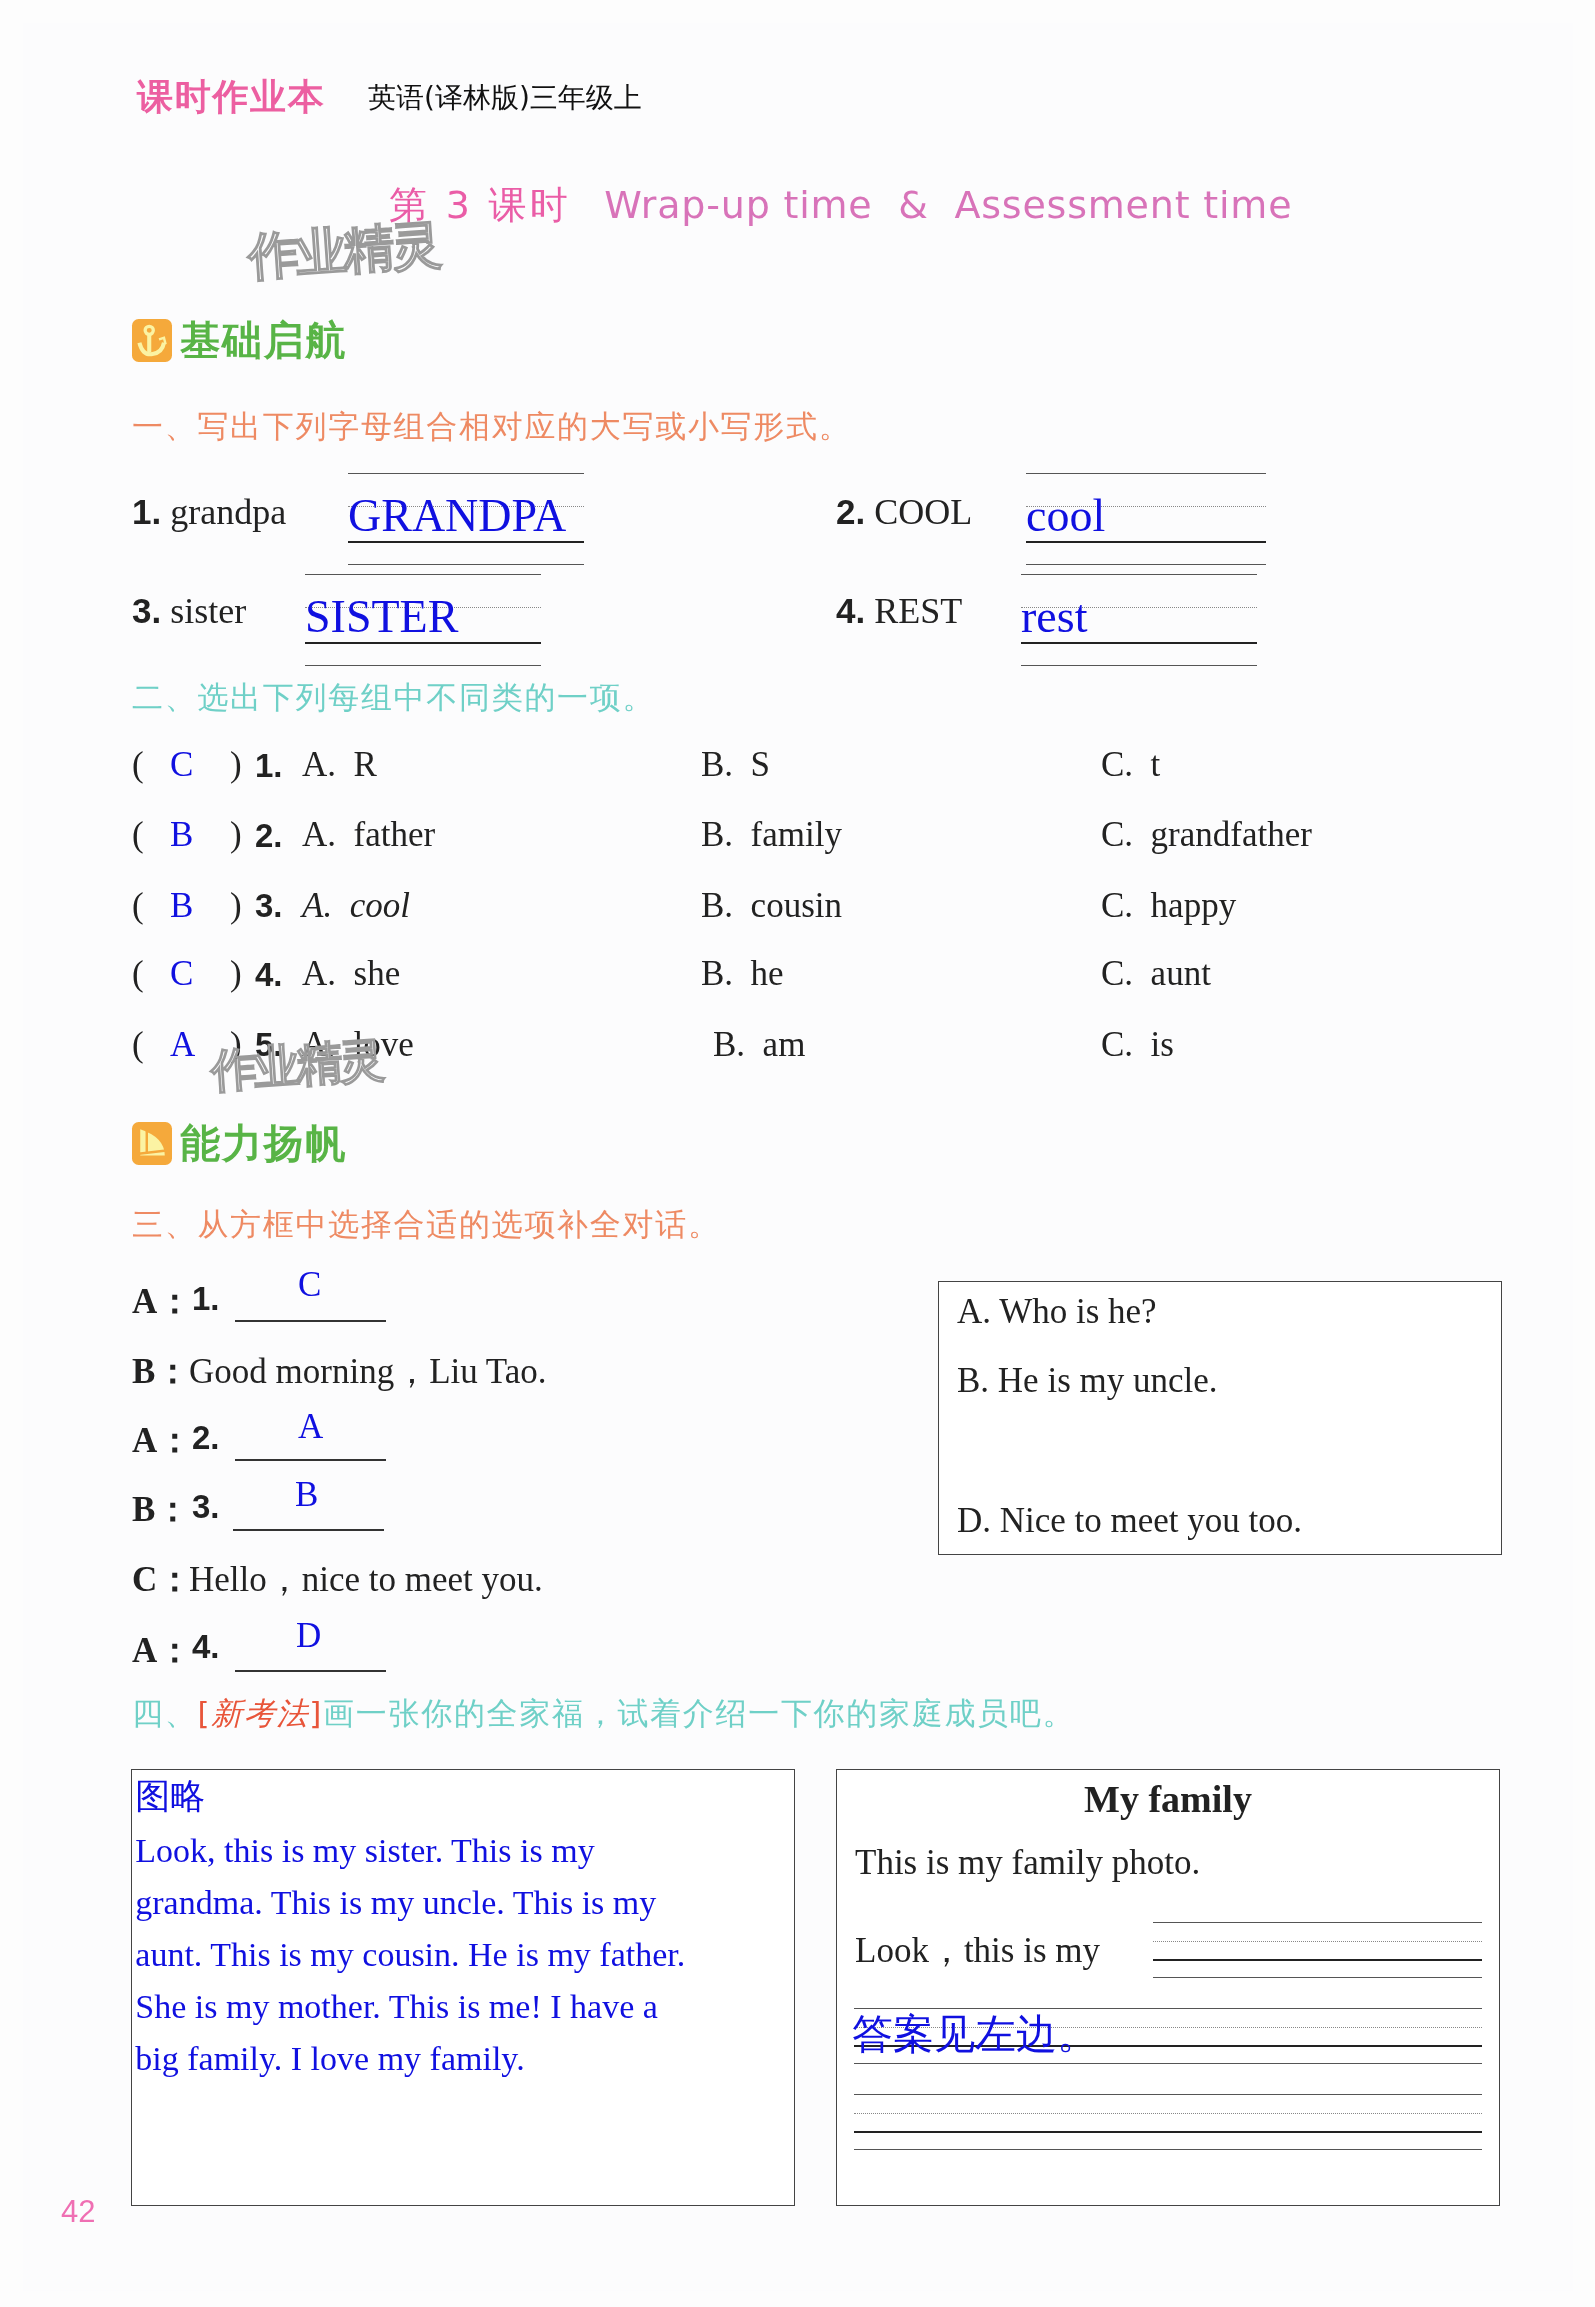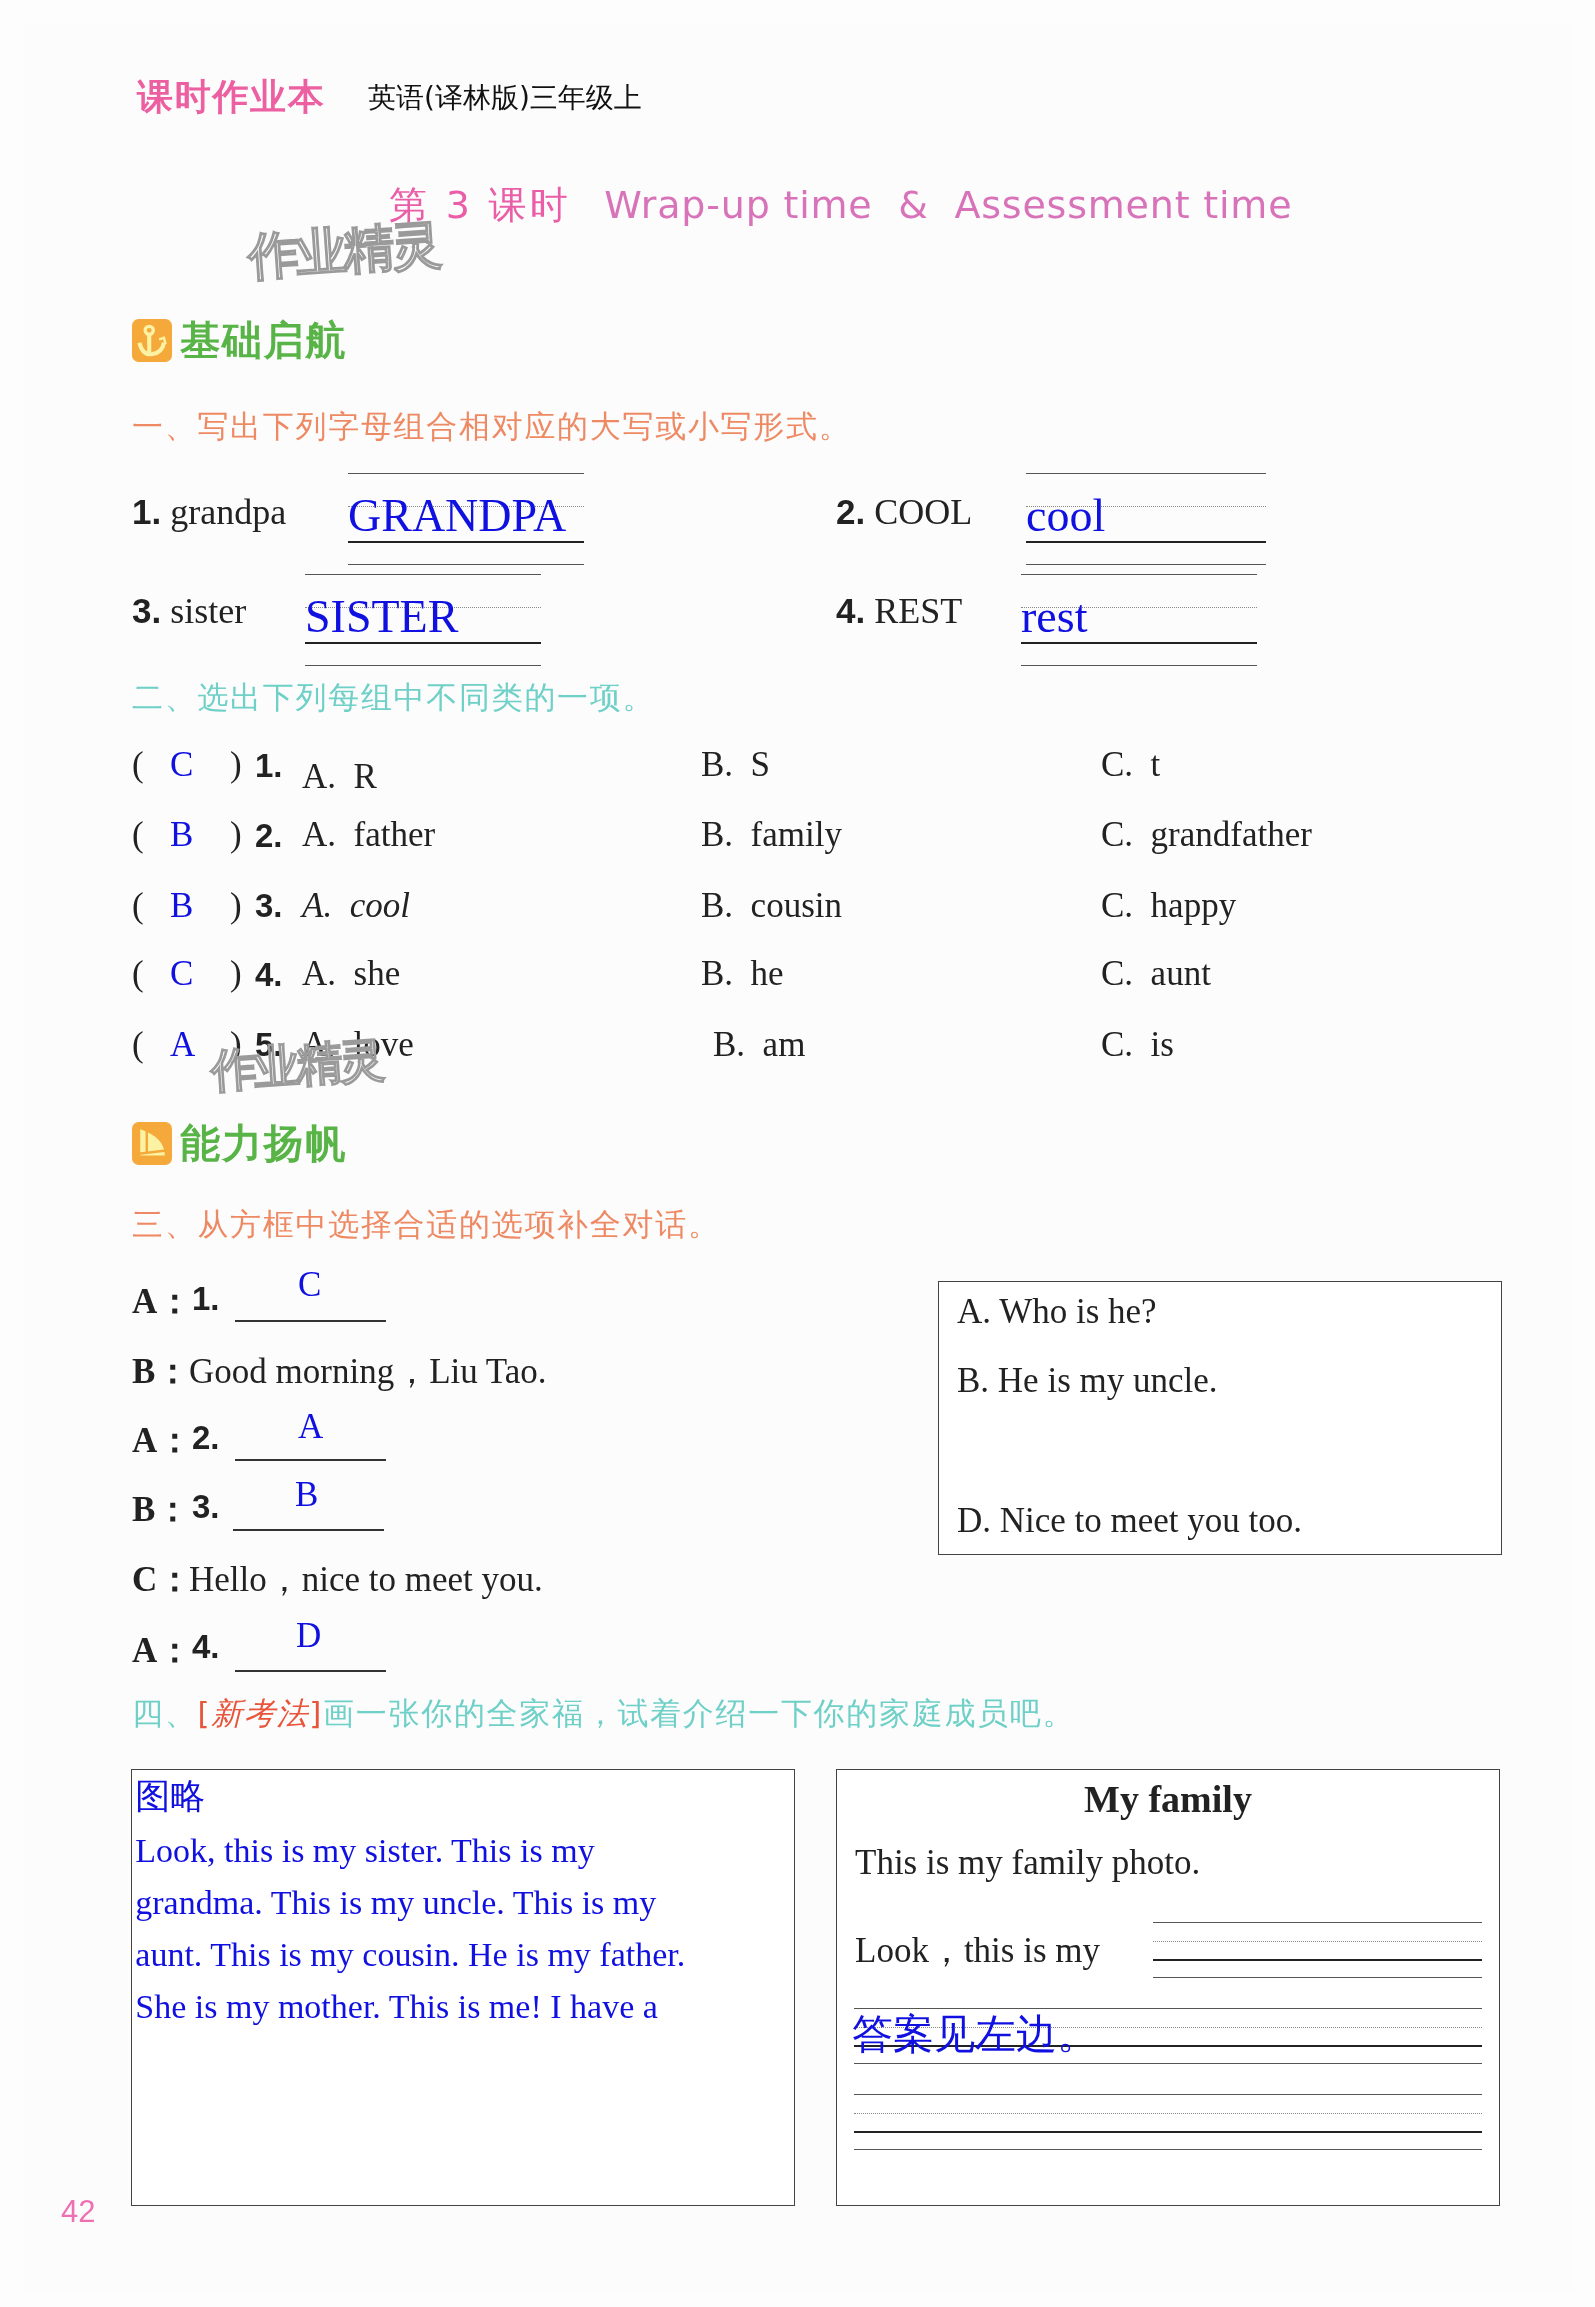--- a/index.html
+++ b/index.html
@@ -149,21 +149,21 @@
   <div class="ans blue">rest</div>
 </div>
 
 <div class="abs q-heading teal" style="left:132px; top:677px;">二、选出下列每组中不同类的一项。</div>
 
 <div>
   <div class="abs paren" style="left:132px; top:745px;">(</div>
   <div class="abs choice blue" style="left:170px; top:745px;">C</div>
   <div class="abs paren" style="left:230px; top:745px;">)</div>
   <div class="abs choice bold-num" style="left:255px; top:747px; font-size:33px;">1.</div>
-  <div class="abs choice" style="left:302px; top:745px; white-space:pre;margin-top:12px;">A.  R</div>
+  <div class="abs choice" style="left:302px; top:745px; white-space:pre;">A.  R</div>
   <div class="abs choice" style="left:701px; top:745px; white-space:pre;">B.  S</div>
   <div class="abs choice" style="left:1101px; top:745px; white-space:pre;">C.  t</div>
 </div>
 <div>
   <div class="abs paren" style="left:132px; top:815px;">(</div>
   <div class="abs choice blue" style="left:170px; top:815px;">B</div>
   <div class="abs paren" style="left:230px; top:815px;">)</div>
   <div class="abs choice bold-num" style="left:255px; top:817px; font-size:33px;">2.</div>
   <div class="abs choice" style="left:302px; top:815px; white-space:pre;">A.  father</div>
   <div class="abs choice" style="left:701px; top:815px; white-space:pre;">B.  family</div>
@@ -255,20 +255,21 @@
   <span>四、</span><span style="color:#e8553a;">[</span><span style="color:#e8553a; font-style:italic; font-family:'DejaVu Serif', serif;">新考法</span><span style="color:#e8553a;">]</span><span>画一张你的全家福，试着介绍一下你的家庭成员吧。</span>
 </div>
 
 <div class="bigbox" style="left:131px; top:1769px; width:662px; height:435px;">
   <div class="abs blue" style="left:3.3px; top:3.3px; font-size:35px; font-family:'DejaVu Serif', serif;">图略</div>
   <div class="left-text" style="top:55px;">
     <div>Look, this is my sister. This is my</div>
     <div>grandma. This is my uncle. This is my</div>
     <div>aunt. This is my cousin. He is my father.</div>
     <div>She is my mother. This is me! I have a</div>
+    <div>big family. I love my family.</div>
   </div>
 </div>
 
 <div class="bigbox" style="left:836px; top:1769px; width:662px; height:435px;">
   <div class="abs" style="left:0; right:0; top:6.6px; text-align:center; font-size:38px; font-weight:bold;">My family</div>
   <div class="abs" style="left:18px; top:73px; font-size:35px;">This is my family photo.</div>
   <div class="abs" style="left:18px; top:157px; font-size:35px;">Look，this is my</div>
 
   <div class="rule r-solid" style="left:316px; right:16.6px; top:152px;"></div>
   <div class="rule r-dot" style="left:316px; right:16.6px; top:171px;"></div>

